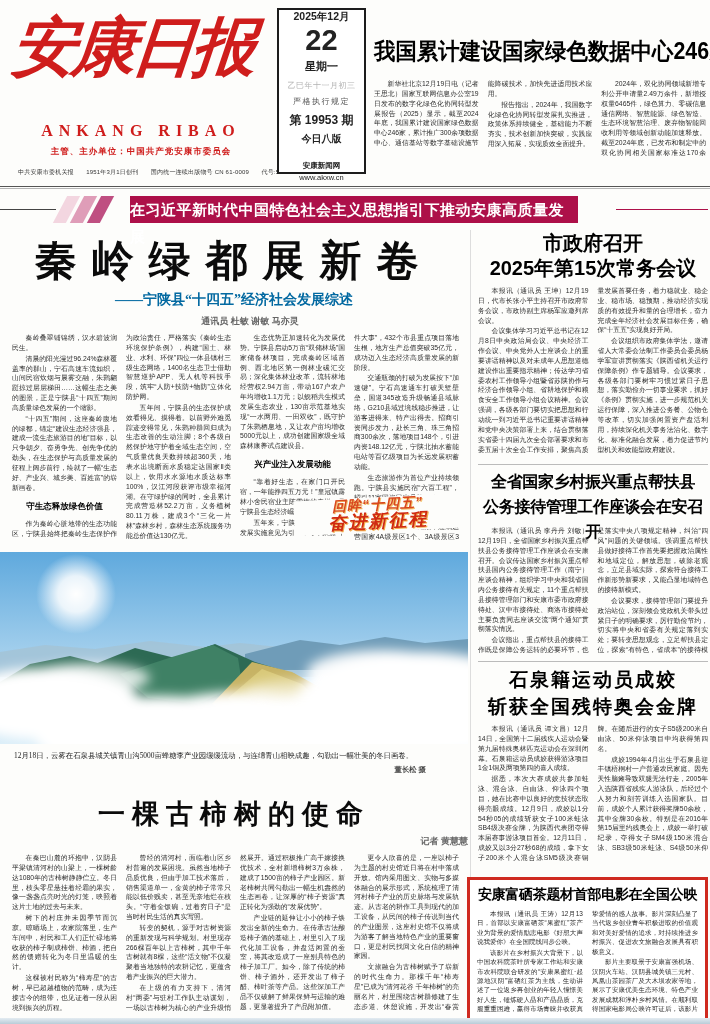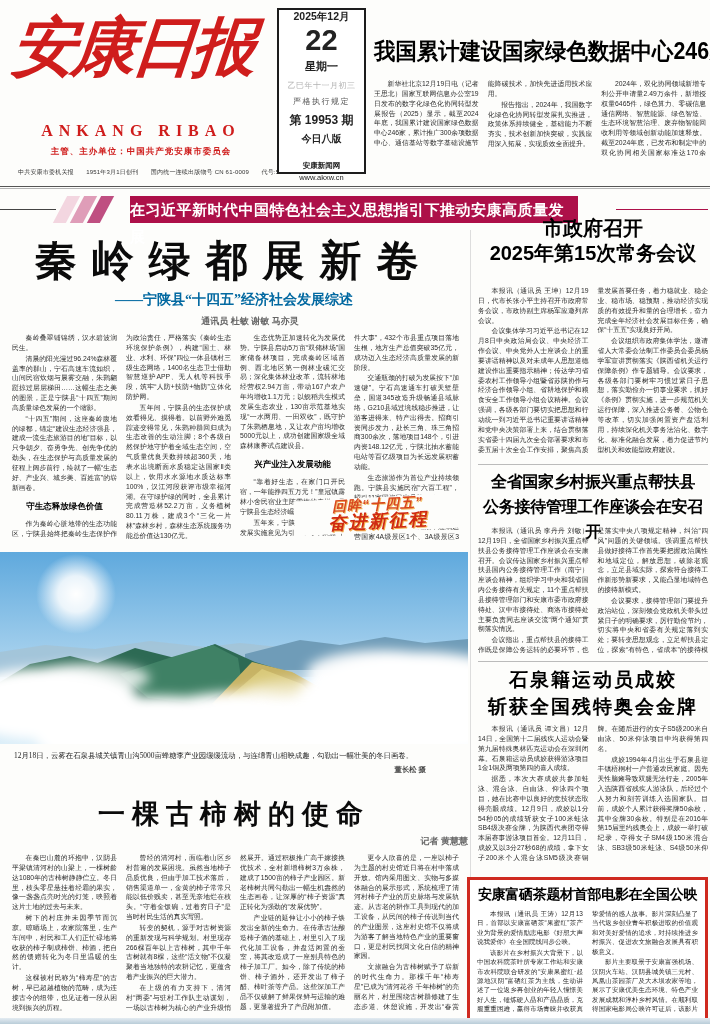--- a/index.html
+++ b/index.html
@@ -64,21 +64,21 @@
   font-family:"Liberation Serif",serif;color:#222;text-align:justify}
 .credit{text-align:right;padding-right:34px;margin-top:3px;font-weight:bold;color:#444}
 
 .tree-head{left:0;top:796px;width:468px;text-align:center;font-size:27px;font-weight:bold;
   letter-spacing:7px;color:#0b0b0b}
 .tree-by{left:0;top:835px;width:468px;text-align:right;font-size:9px;color:#666;font-weight:bold}
 .tree-body{left:12px;top:853px;width:447px;height:168px}
 
 .vsep{left:470px;top:230px;width:1px;height:790px;background:#ddd}
 .r-head{left:478px;width:230px;text-align:center;font-weight:bold;color:#000}
-.gov-head{top:216px;font-size:20px;line-height:1.25}
+.gov-head{top:231px;font-size:20px;line-height:1.25}
 .gov-body{left:478px;top:286px;width:230px;height:174px}
 .rsep{left:478px;width:230px;height:1px;background:#bbb}
 .hr1{top:464px}.hr2{top:661px}
 .rec-head{top:470px;font-size:16px;line-height:1.55;letter-spacing:-.3px}
 .rec-body{left:478px;top:526px;width:230px;height:132px}
 .ath-head{top:667px;font-size:19px;line-height:1.4;letter-spacing:2px}
 .ath-body{left:478px;top:724px;width:230px;height:148px}
 
 .movie-box{left:467px;top:877px;width:241px;height:172px;border:3px solid #cf2a20;background:#fff;
   padding:5px 7px}

